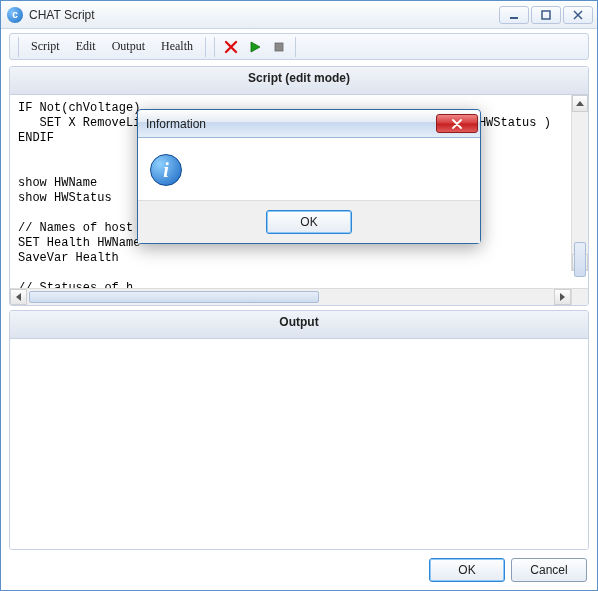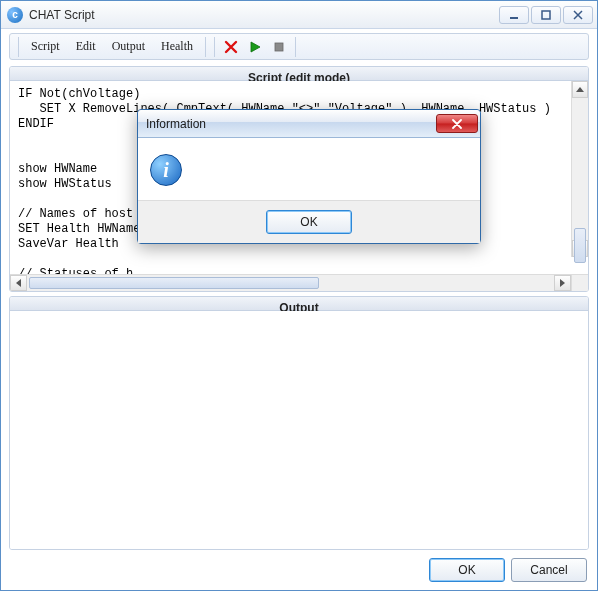--- a/index.html
+++ b/index.html
@@ -75,21 +75,21 @@
   
   .section {
     margin:4px 8px 0 8px;
     border:1px solid #c6d2e3;
     border-radius:3px;
     background:#fff;
     display:flex;flex-direction:column;
     overflow:hidden;
   }
   .section .secthdr {
-    height:14px;
+    height:28px;
     background:linear-gradient(#f1f4f9,#dde4ef);
     border-bottom:1px solid #c6d2e3;
     text-align:center;font-weight:bold;color:#222;
     line-height:22px;
   }
   .scriptarea {
     position:relative;
     height:210px;
     display:flex;flex-direction:column;
   }

